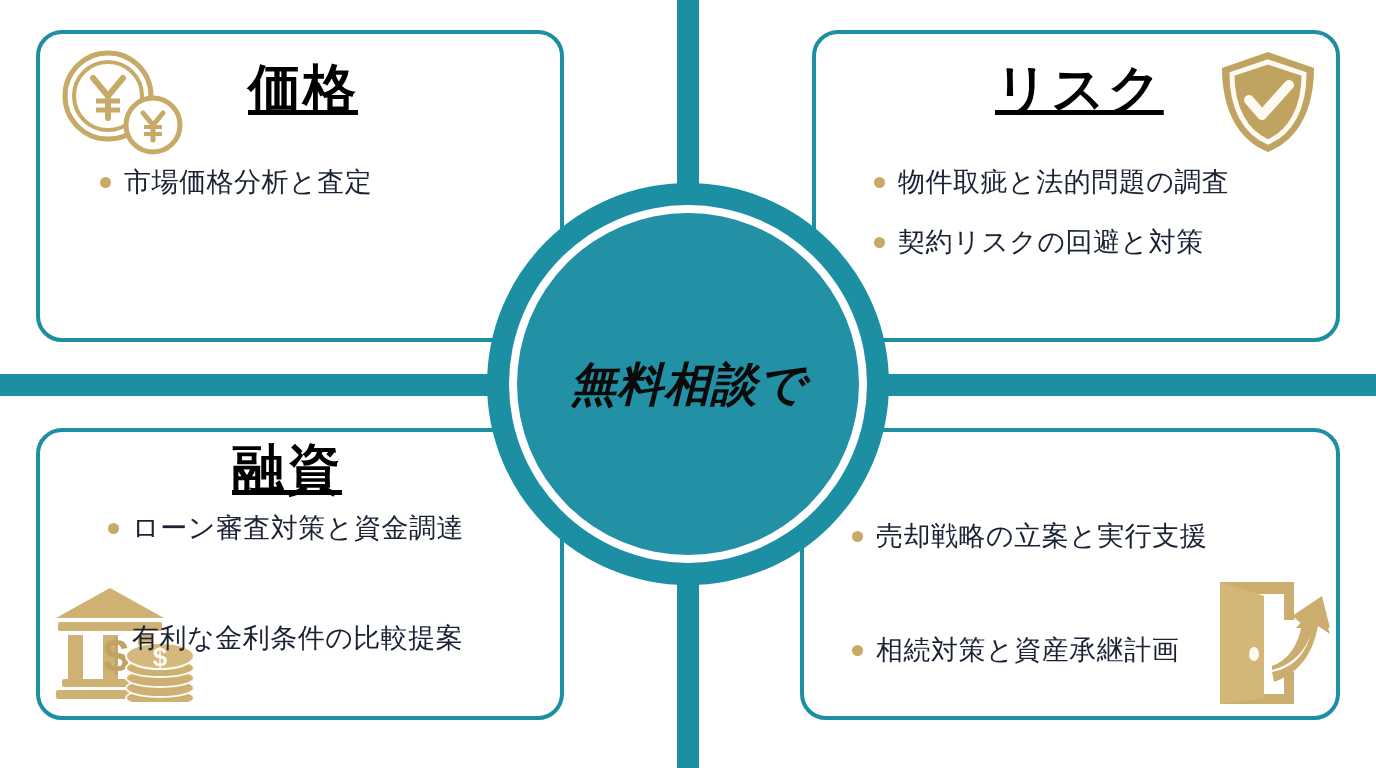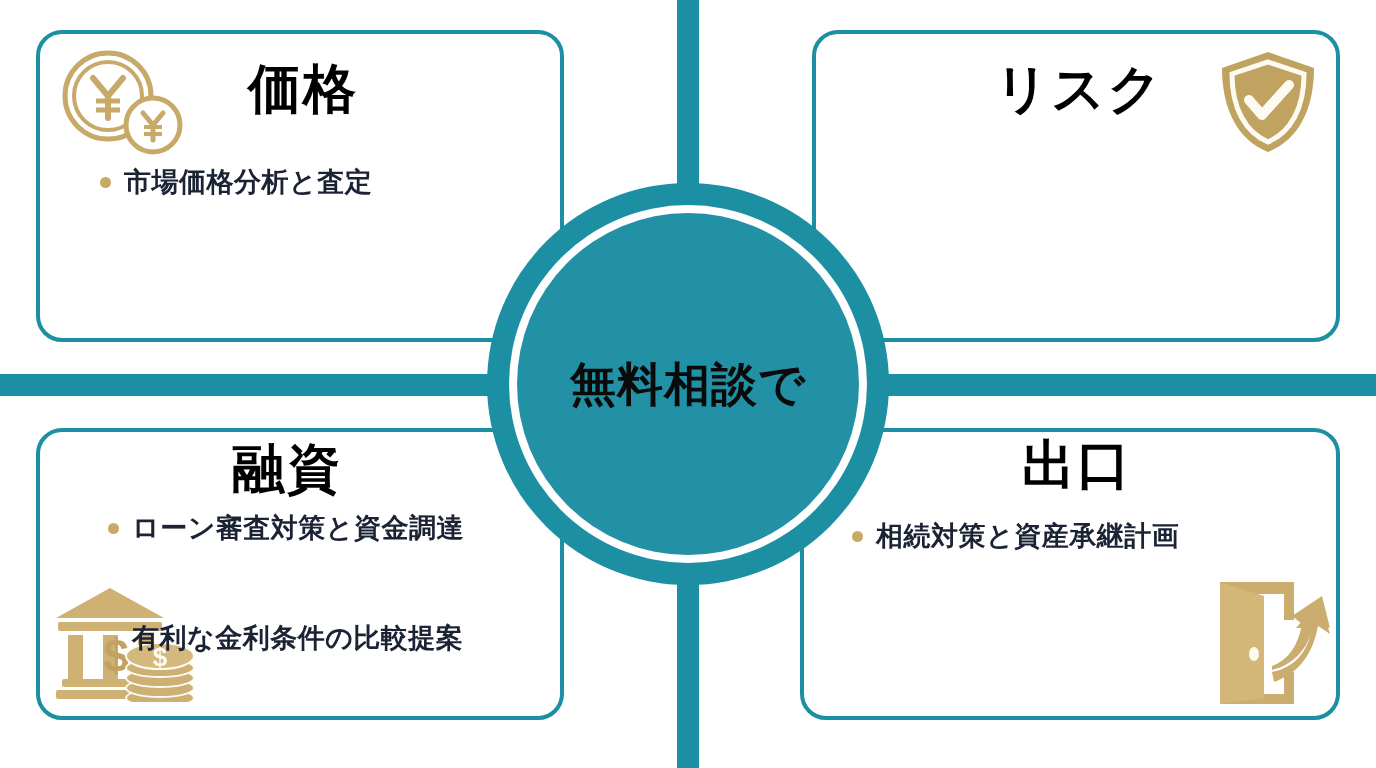--- a/index.html
+++ b/index.html
@@ -53,39 +53,40 @@
   
   .card-title {
     position: absolute;
     font-size: 53px;
     font-weight: 700;
     color: #000000;
     letter-spacing: 2px;
     line-height: 1;
     white-space: nowrap;
     z-index: 6;
+    text-decoration: underline;
   }
   .title-tl { left: 248px; top: 62px; }
   .title-tr { left: 995px; top: 62px; text-align: center; }
   .title-bl { left: 232px; top: 442px; }
   .title-br { left: 1022px; top: 438px; }
 
   
   .bullets {
     position: absolute;
     z-index: 6;
     list-style: none;
     margin: 0;
     padding: 0;
   }
   .bullets li {
     position: relative;
     padding-left: 26px;
     font-size: 27px;
-    font-weight: 700;
+    font-weight: 400;
     color: #1a2234;
     white-space: nowrap;
     letter-spacing: 0.5px;
   }
   .bullets li .dot {
     position: absolute;
     left: 2px;
     top: 50%;
     width: 11px;
     height: 11px;
@@ -132,20 +133,21 @@
     left: 30px;
     top: 30px;
     width: 342px;
     height: 342px;
     border-radius: 50%;
     background: #2290a5;
     display: flex;
     flex-direction: column;
     align-items: center;
     justify-content: center;
+    font-style: italic;
   }
   .hub-line {
     font-size: 46px;
     font-weight: 700;
     color: #0a0a0a;
     letter-spacing: 1px;
     line-height: 1.28;
     text-align: center;
     white-space: nowrap;
   }
@@ -200,20 +202,30 @@
   <div class="icon icon-shield">
     <svg viewBox="0 0 104 108" width="104" height="108">
       <path d="M52 4 L98 20 C98 62 82 92 52 104 C22 92 6 62 6 20 Z" fill="#c1a361"></path>
       <path d="M52 14 L88 26 C88 60 75 84 52 94 C29 84 16 60 16 26 Z" fill="none" stroke="#fdfaf2" stroke-width="5"></path>
       <path d="M33 52 L46 67 L73 37" fill="none" stroke="#fdfaf2" stroke-width="10" stroke-linecap="round" stroke-linejoin="round"></path>
     </svg>
   </div>
 
   <div class="card-title title-tr">リスク</div>
 
+  <ul class="bullets bul-tr">
+    <li>
+      <span class="dot"></span>
+      <span>物件取疵と法的問題の調査</span>
+    </li>
+    <li>
+      <span class="dot"></span>
+      <span>契約リスクの回避と対策</span>
+    </li>
+  </ul>
 
   <div class="card card-bl"></div>
 
   <div class="icon icon-bank">
     <svg viewBox="0 0 150 116" width="150" height="116">
       <path d="M58 2 L112 32 L4 32 Z" fill="#ceb173"></path>
       <rect x="6" y="36" width="104" height="9" rx="2" fill="#ceb173"></rect>
       <rect x="16" y="49" width="15" height="44" fill="#ceb173"></rect>
       <rect x="51" y="49" width="15" height="44" fill="#ceb173"></rect>
       <rect x="86" y="49" width="15" height="44" fill="#ceb173"></rect>
@@ -253,23 +265,26 @@
       <path d="M86 96 H96 V128 H86 Z" fill="#cbae6f"></path>
       <path d="M22 6 L66 20 L66 122 L22 128 Z" fill="#d2b778"></path>
       <ellipse cx="56" cy="78" rx="5" ry="7" fill="#fdfaf2"></ellipse>
       <path d="M74 96 C96 92 110 76 114 52 L98 52 L122 24 L132 58 L120 50
                C114 82 98 98 76 106 Z" fill="#cbae6f"></path>
       <path d="M74 94 C98 88 112 70 116 46 L132 52 L124 20 L94 40 L104 48
                C100 70 90 84 74 90 Z" fill="#cbae6f"></path>
     </svg>
   </div>
 
-  <div class="card-title title-br">出口</div>
 
   <ul class="bullets bul-br">
+    <li>
+      <span class="dot"></span>
+      <span>売却戦略の立案と実行支援</span>
+    </li>
     <li>
       <span class="dot"></span>
       <span>相続対策と資産承継計画</span>
     </li>
   </ul>
 
   <div class="hub">
     <div class="hub-outer"></div>
     <div class="hub-ring"></div>
     <div class="hub-inner">

